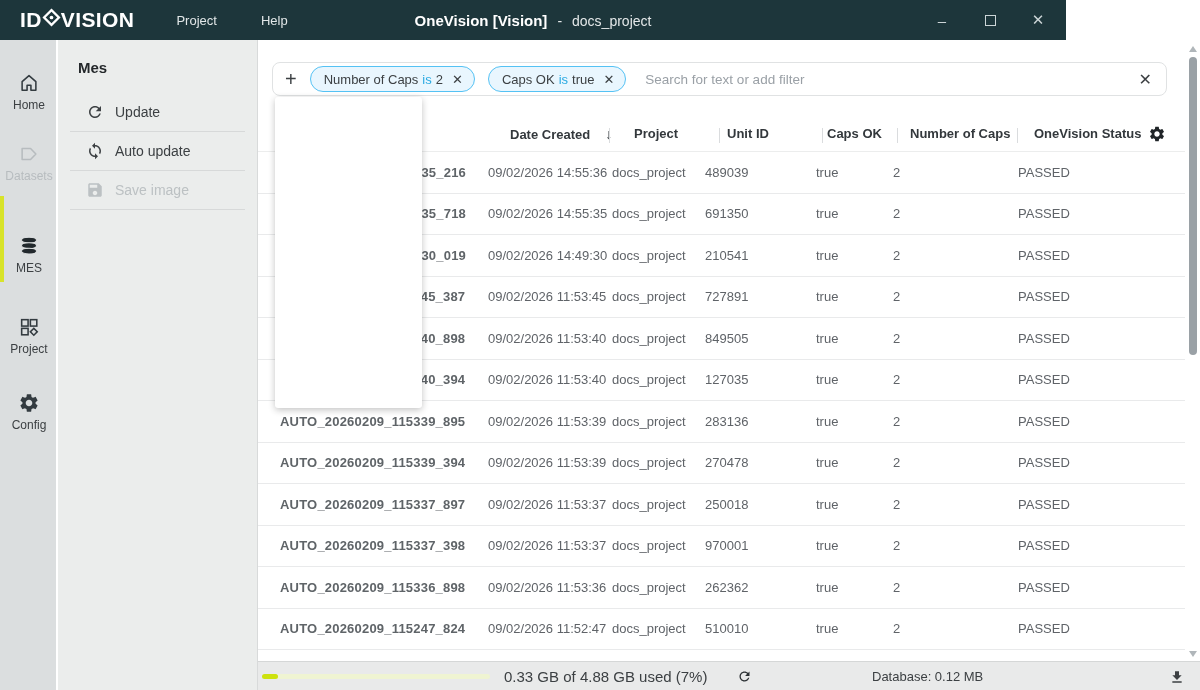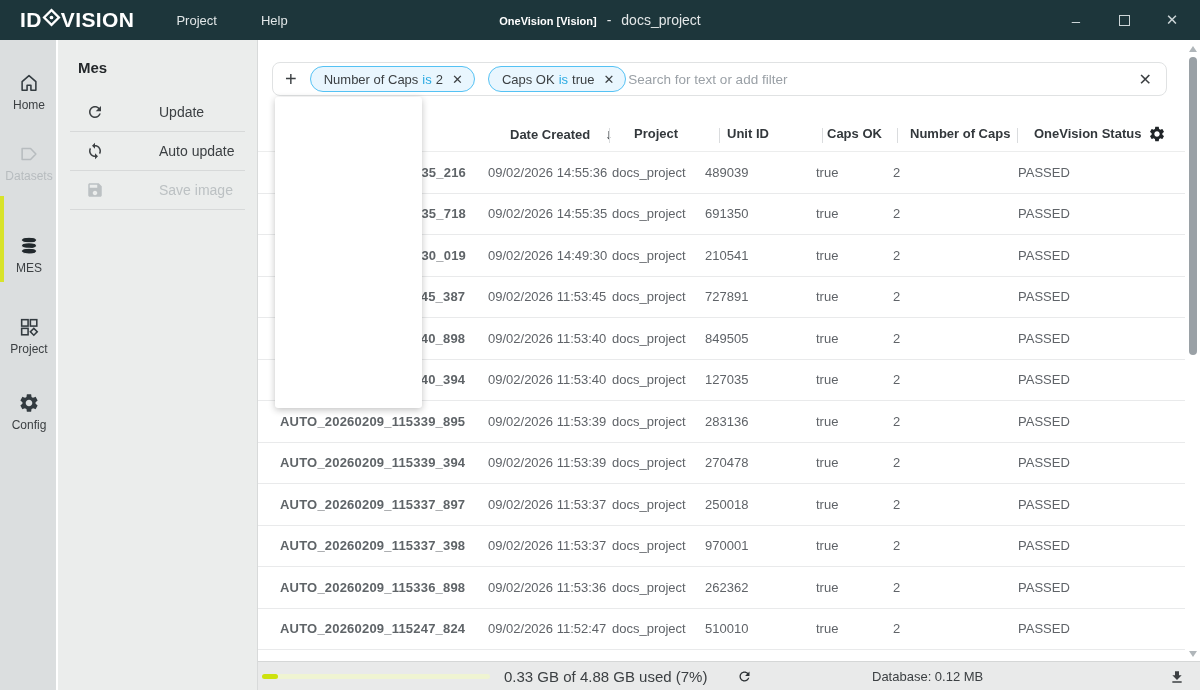--- a/index.html
+++ b/index.html
@@ -1,61 +1,61 @@
 <!DOCTYPE html>
 <html><head>
 <meta charset="utf-8">
 <style>
   * { margin:0; padding:0; box-sizing:border-box; }
   html,body { width:1200px; height:690px; overflow:hidden; }
   body { font-family:"Liberation Sans","DejaVu Sans",sans-serif; background:#fff; position:relative; color:#3c4043; }
 
   
-  .titlebar { position:absolute; left:0; top:0; width:1200px; height:40px; background:#1d363b; display:flex; align-items:center; color:#fff; }
+  .titlebar { position:absolute; left:0; top:0; width:1066px; height:40px; background:#1d363b; display:flex; align-items:center; color:#fff; }
   .logo { display:flex; align-items:center; margin-left:20px; font-weight:800; font-size:21px; letter-spacing:.4px; }
   .logo svg { width:21px; height:21px; margin:0 -1px; }
   .tb-menu { font-size:13px; color:#e2e7e8; margin-left:42px; cursor:default; }
   .tb-menu.help { margin-left:44px; }
   .tb-title { position:absolute; left:50%; transform:translateX(-50%); display:flex; align-items:baseline; gap:10px; white-space:nowrap; }
-  .tb-title .app { font-size:11px; font-weight:700; }
+  .tb-title .app { font-size:15px; font-weight:700; }
   .tb-title .sep, .tb-title .proj { font-size:14px; color:#e4e8e9; font-weight:400; }
   .win-controls { position:absolute; right:4px; top:0; height:40px; display:flex; }
   .win-btn { width:48px; height:40px; display:flex; align-items:center; justify-content:center; color:#ccd5d7; font-size:15px; }
   .win-btn .maxbox { width:11px; height:11px; border:1.6px solid #ccd5d7; }
 
   
   .iconbar { position:absolute; left:0; top:40px; width:56px; height:650px; background:#dbdedf; }
   .nav-item { position:absolute; left:0; width:58px; text-align:center; cursor:default; }
   .nav-item svg { width:22px; height:22px; display:block; margin:0 auto; color:#333b40; }
   .nav-item .nav-label { font-size:12px; color:#3c4043; margin-top:4px; }
   .nav-item.disabled svg { color:#b7bcbf; }
   .nav-item.disabled .nav-label { color:#b7bcbf; }
   .active-bar { position:absolute; left:0; top:156px; width:4px; height:86px; background:#d8e32a; }
 
   
   .subpanel { position:absolute; left:58px; top:40px; width:200px; height:650px; background:#ebedec; border-right:1px solid #d8dada; }
   .panel-title { position:absolute; left:20px; top:19px; font-size:15px; font-weight:700; color:#24282b; }
   .panel-items { position:absolute; left:0; top:53px; right:0; }
-  .p-item { height:39px; margin:0 12px; display:flex; align-items:center;gap:44px; }
+  .p-item { height:39px; margin:0 12px; display:flex; align-items:center; }
   .p-item.bordered { border-bottom:1px solid #d7d9d9; }
   .p-item svg { width:18px; height:18px; margin-left:16px; color:#3c4043; flex:none; }
   .p-item .p-label { margin-left:11px; font-size:14px; color:#3c4043; }
   .p-item.disabled svg { color:#bcc1c3; }
   .p-item.disabled .p-label { color:#bcc1c3; }
 
   
   .main { position:absolute; left:258px; top:40px; width:942px; height:650px; background:#fff; }
 
   
   .filterbar { position:absolute; left:14px; top:22px; width:895px; height:34px; border:1px solid #e0e2e3; border-radius:8px; display:flex; align-items:center; background:#fff; }
   .add-btn { margin-left:12px; font-size:20px; line-height:20px; color:#3c4043; font-weight:400; cursor:default; }
   .chip { margin-left:13px; height:26px; border:1px solid #55c2f4; background:#e9f6fe; border-radius:14px; display:flex; align-items:center; padding:0 11px 0 13px; font-size:13px; color:#3c4043; white-space:nowrap; flex:none; }
   .chip .op { color:#2baae2; margin:0 4px; }
   .chip .chip-x { margin-left:9px; font-size:13px; color:#3c4043; }
-  .filter-input { flex:1; border:none; outline:none; font-size:13.5px; padding-left:2px; color:#c2410c; font-family:inherit; background:transparent; }
+  .filter-input { flex:1; border:none; outline:none; font-size:13.5px; padding-left:19px; color:#c2410c; font-family:inherit; background:transparent; }
   .filter-input::placeholder { color:#9aa0a6; }
   .clear-x { margin-right:14px; font-size:16px; color:#3c4043; }
 
   
   .dropdown { position:absolute; left:17px; top:57px; width:147px; background:#fff; padding:7px 0; box-shadow:0 2px 7px rgba(0,0,0,.24); border-radius:3px; z-index:30; }
   .dd-item { height:33px; line-height:33px; padding-left:22px; font-size:13.5px; color:#474c50; cursor:default; white-space:nowrap; }
 
   
   .thead { position:absolute; left:0; top:78px; right:15px; height:34px; font-size:13px; font-weight:700; color:#33383c; border-bottom:1px solid #eceded; }
   .th { position:absolute; top:8px; white-space:nowrap; }

